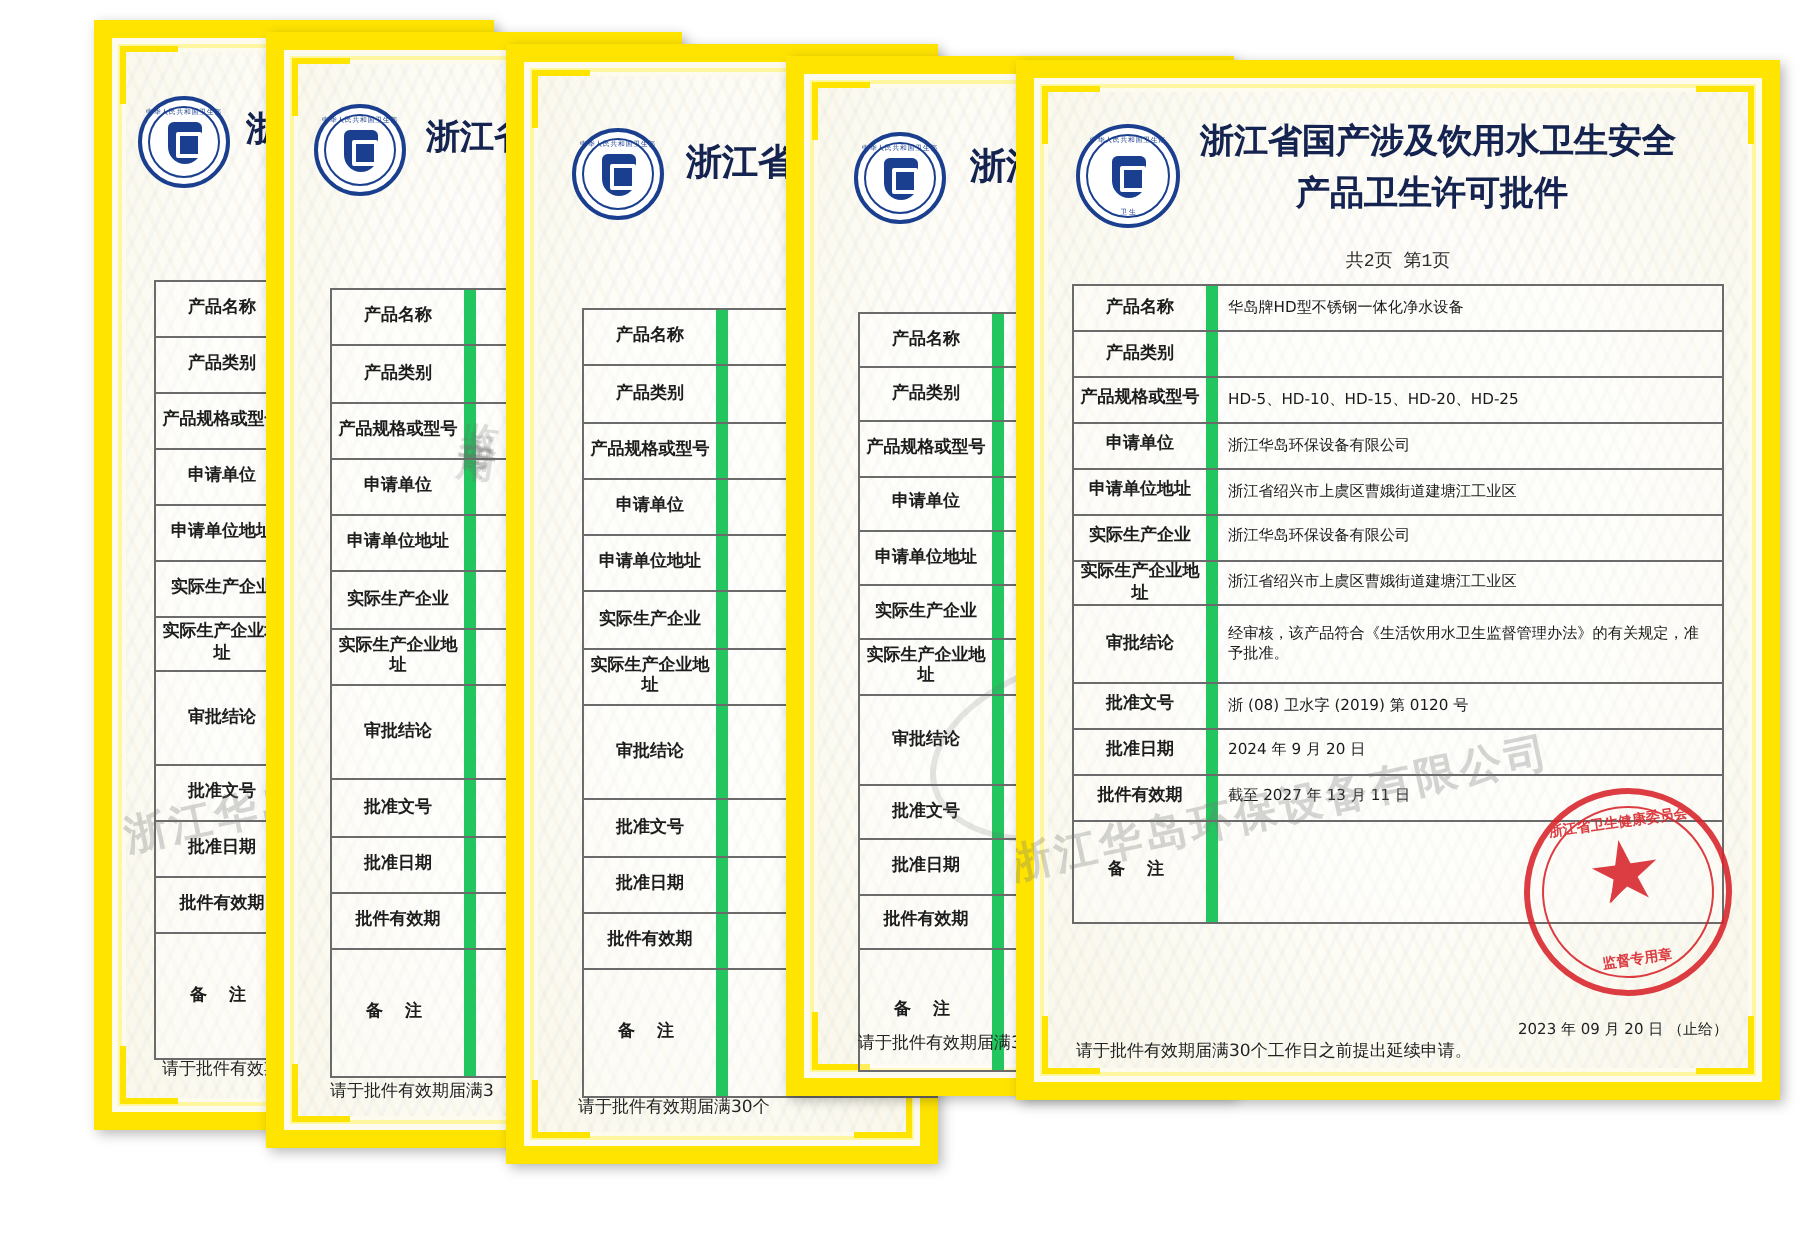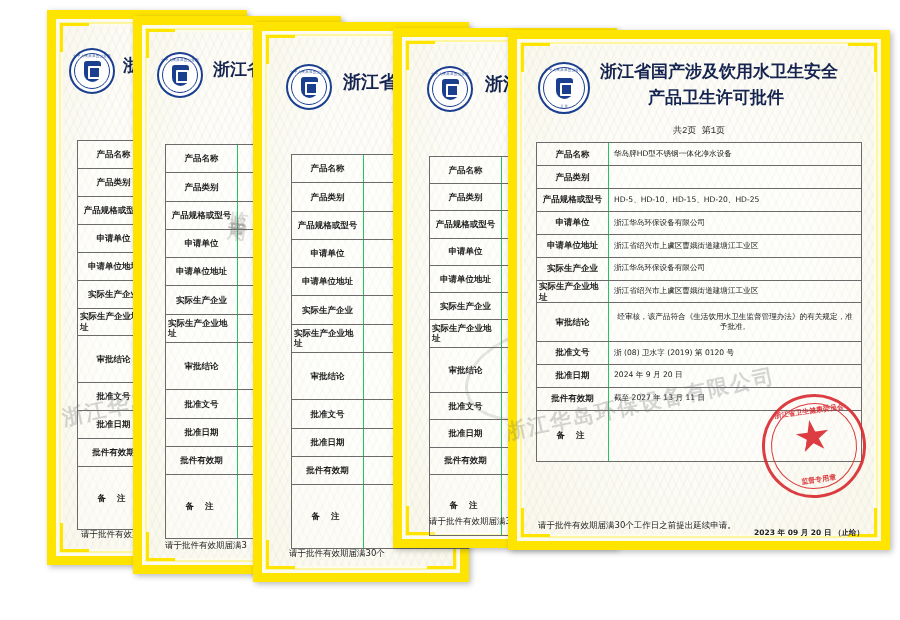--- a/index.html
+++ b/index.html
@@ -104,34 +104,33 @@
     box-sizing:border-box;
     display:flex;flex-direction:column;
     background:rgba(255,255,255,.35);
   }
   .row{
     display:flex;flex:1;border-bottom:1px solid #6b6b6b;min-height:0;
   }
   .row:last-child{border-bottom:none;}
   .lab{
     flex:0 0 72px;
-    border-right:1px solid #22c55e;
+    border-right:6px solid #22c55e;
     display:flex;align-items:center;justify-content:center;
     font-size:8.5px;font-weight:bold;color:#1d1d1d;
-    line-height:1.25;
+    text-align:center;line-height:1.25;
     padding:1px 2px;box-sizing:border-box;
   }
   .val{
     flex:1;
     display:flex;align-items:center;
     font-size:7.6px;color:#1a1a1a;
     padding:2px 5px;box-sizing:border-box;
     line-height:1.35;
     overflow:hidden;
-    text-align:center;
   }
   .val.multi{align-items:center;}
   .row.tall{flex:1.7;}
   .row.remark{flex:2.3;}
   .row.remark .lab{letter-spacing:4px;}
 
   .footnote{
     position:absolute;
     font-size:8.5px;color:#222;
   }
@@ -570,20 +569,20 @@
         <div class="val"></div>
       </div>
     </div>
 
     <div class="seal" style="right:24px;bottom:52px;">
       <div class="txt-top" style="font-size:7px;letter-spacing:0;">浙江省卫生健康委员会</div>
       <div class="star"></div>
       <div class="txt-bot" style="font-size:7px;letter-spacing:0;">监督专用章</div>
     </div>
 
-    <div class="issuedate" style="right:26px;bottom:12px;font-weight:bold;">2023 年 09 月 20 日  （止给）</div>
+    <div class="issuedate" style="right:26px;bottom:30px;">2023 年 09 月 20 日  （止给）</div>
 
     <div class="footnote" style="left:30px;bottom:18px;">请于批件有效期届满30个工作日之前提出延续申请。</div>
 
     <div class="wmk big" style="left:-6px;top:360px;">浙江华岛环保设备有限公司</div>
   </div>
 
 </div>
 
 </body></html>

